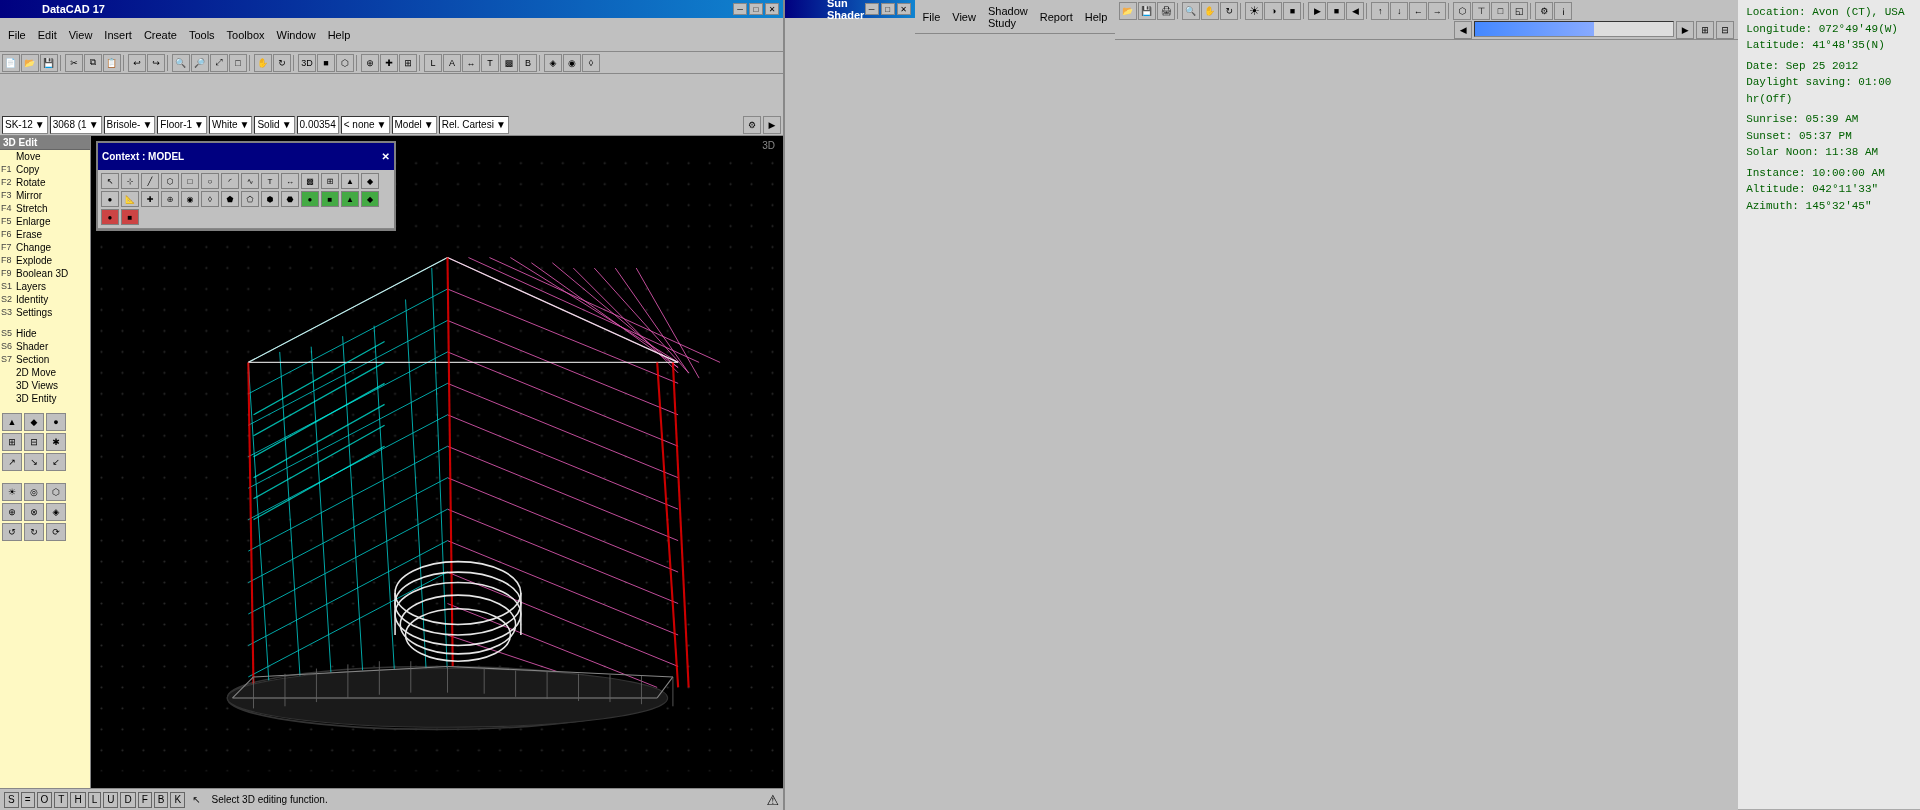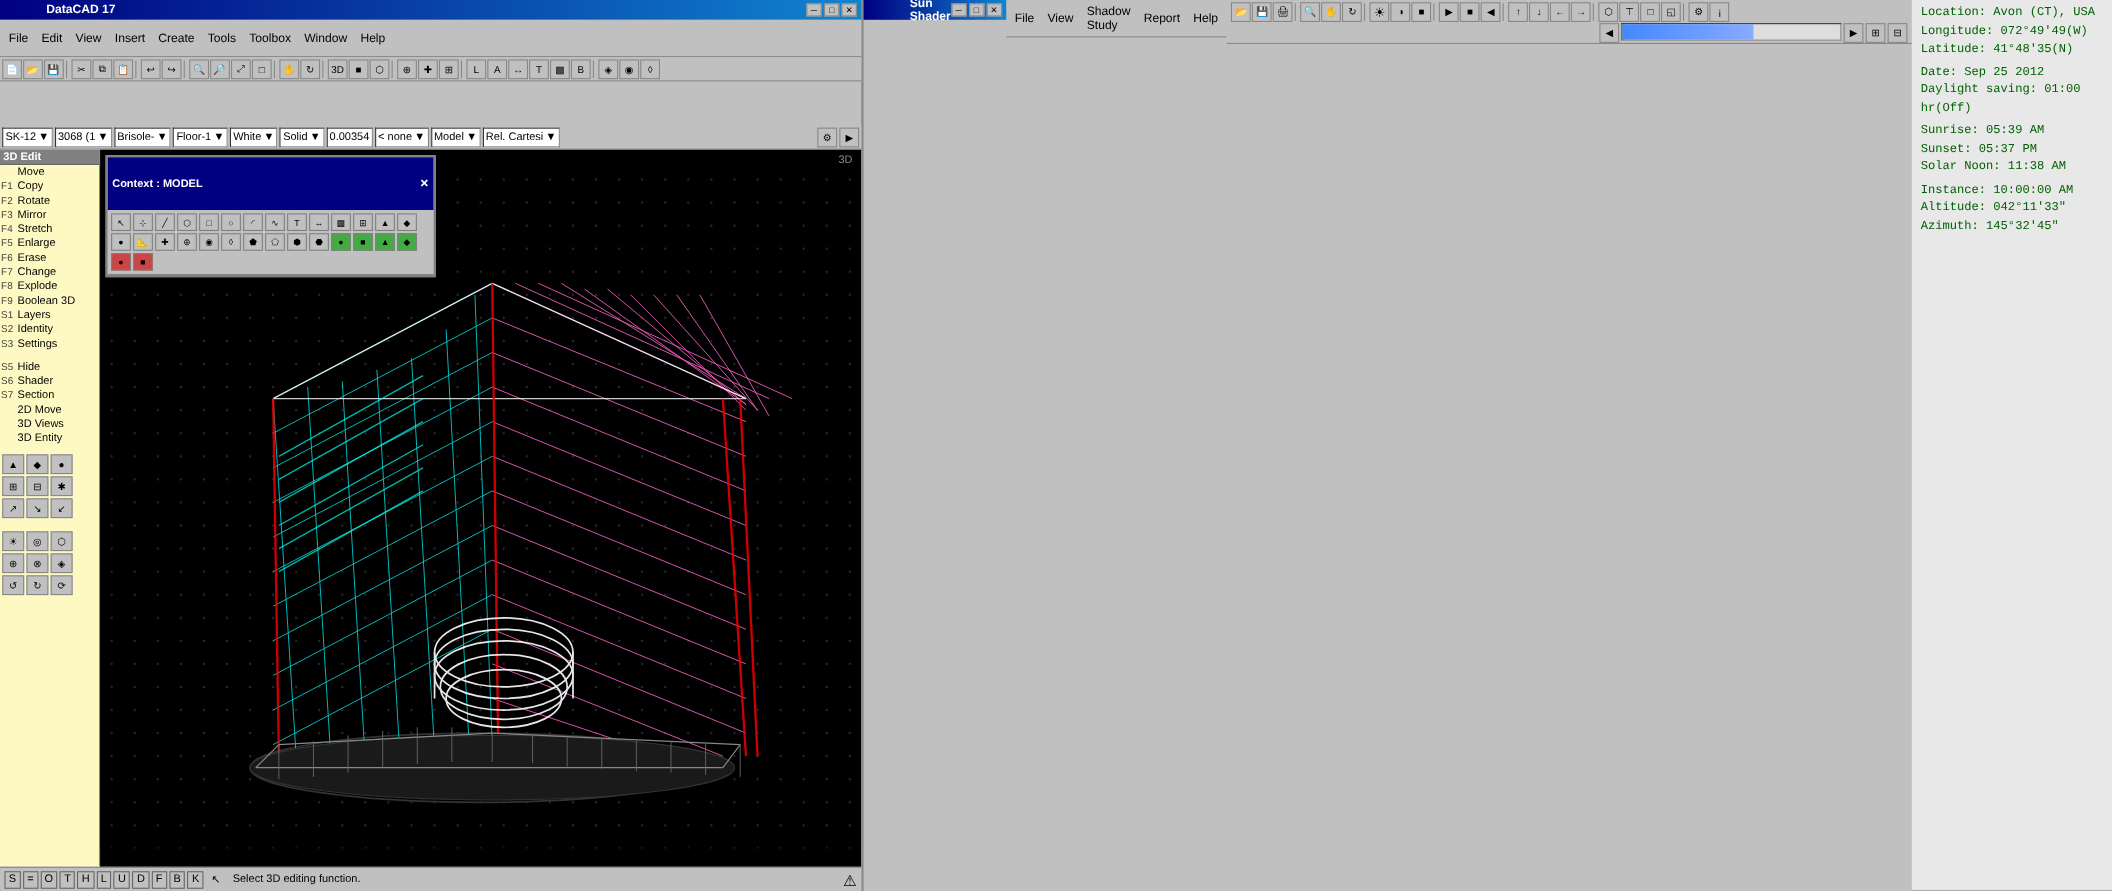--- a/index.html
+++ b/index.html
@@ -180,21 +180,21 @@
       background: #d4d4d4;
       border: 2px solid #808080;
       z-index: 10;
       width: 300px;
     }
     .context-menu-title {
       background: #000080;
       color: white;
       font-size: 10px;
       font-weight: bold;
-      padding: 18px 4px;
+      padding: 8px 4px;
       display: flex;
       justify-content: space-between;
       align-items: center;
     }
     .context-menu-icons {
       display: flex;
       flex-wrap: wrap;
       padding: 3px;
       gap: 2px;
       background: #c0c0c0;

